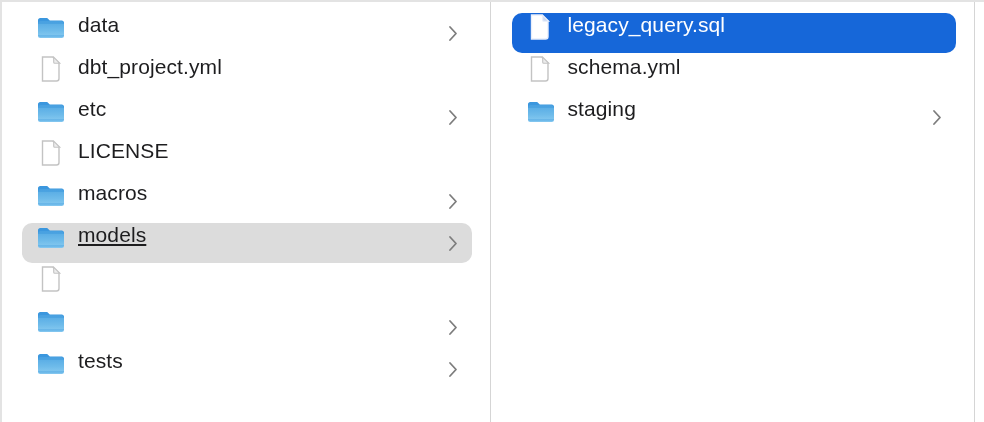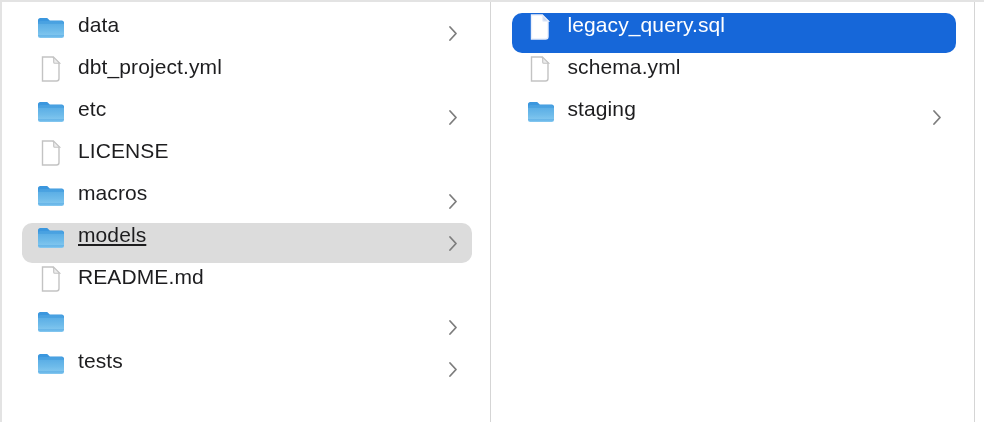--- a/index.html
+++ b/index.html
@@ -184,21 +184,20 @@
     </span>
   </div>
       <div class="row">
     <span class="icon-slot">
 
       <svg width="21" height="26" viewBox="0 0 21 26" aria-hidden="true">
         <path class="file-outline" d="M2.5 1h10.2L19 7.3v15.2c0 1.4-1.1 2.5-2.5 2.5h-14V3.5C2.5 2.1 2.5 1 2.5 1z" transform="translate(-1,0)" fill="#ffffff" stroke-width="1.4"></path>
         <path class="file-fold" d="M12.7 1.2 18.8 7.3h-5.1c-.6 0-1-.4-1-1z" stroke-width="1.1"></path>
       </svg>
     </span>
-    <span class="label">README.md</span>
 
   </div>
       <div class="row">
     <span class="icon-slot">
       <svg width="28" height="23" viewBox="0 0 28 23" aria-hidden="true">
         <defs>
           <linearGradient id="fg" x1="0" y1="0" x2="0" y2="1">
             <stop offset="0" stop-color="#55aae4"></stop>
             <stop offset="0.55" stop-color="#6ebbea"></stop>
             <stop offset="0.82" stop-color="#7fc5ee"></stop>

